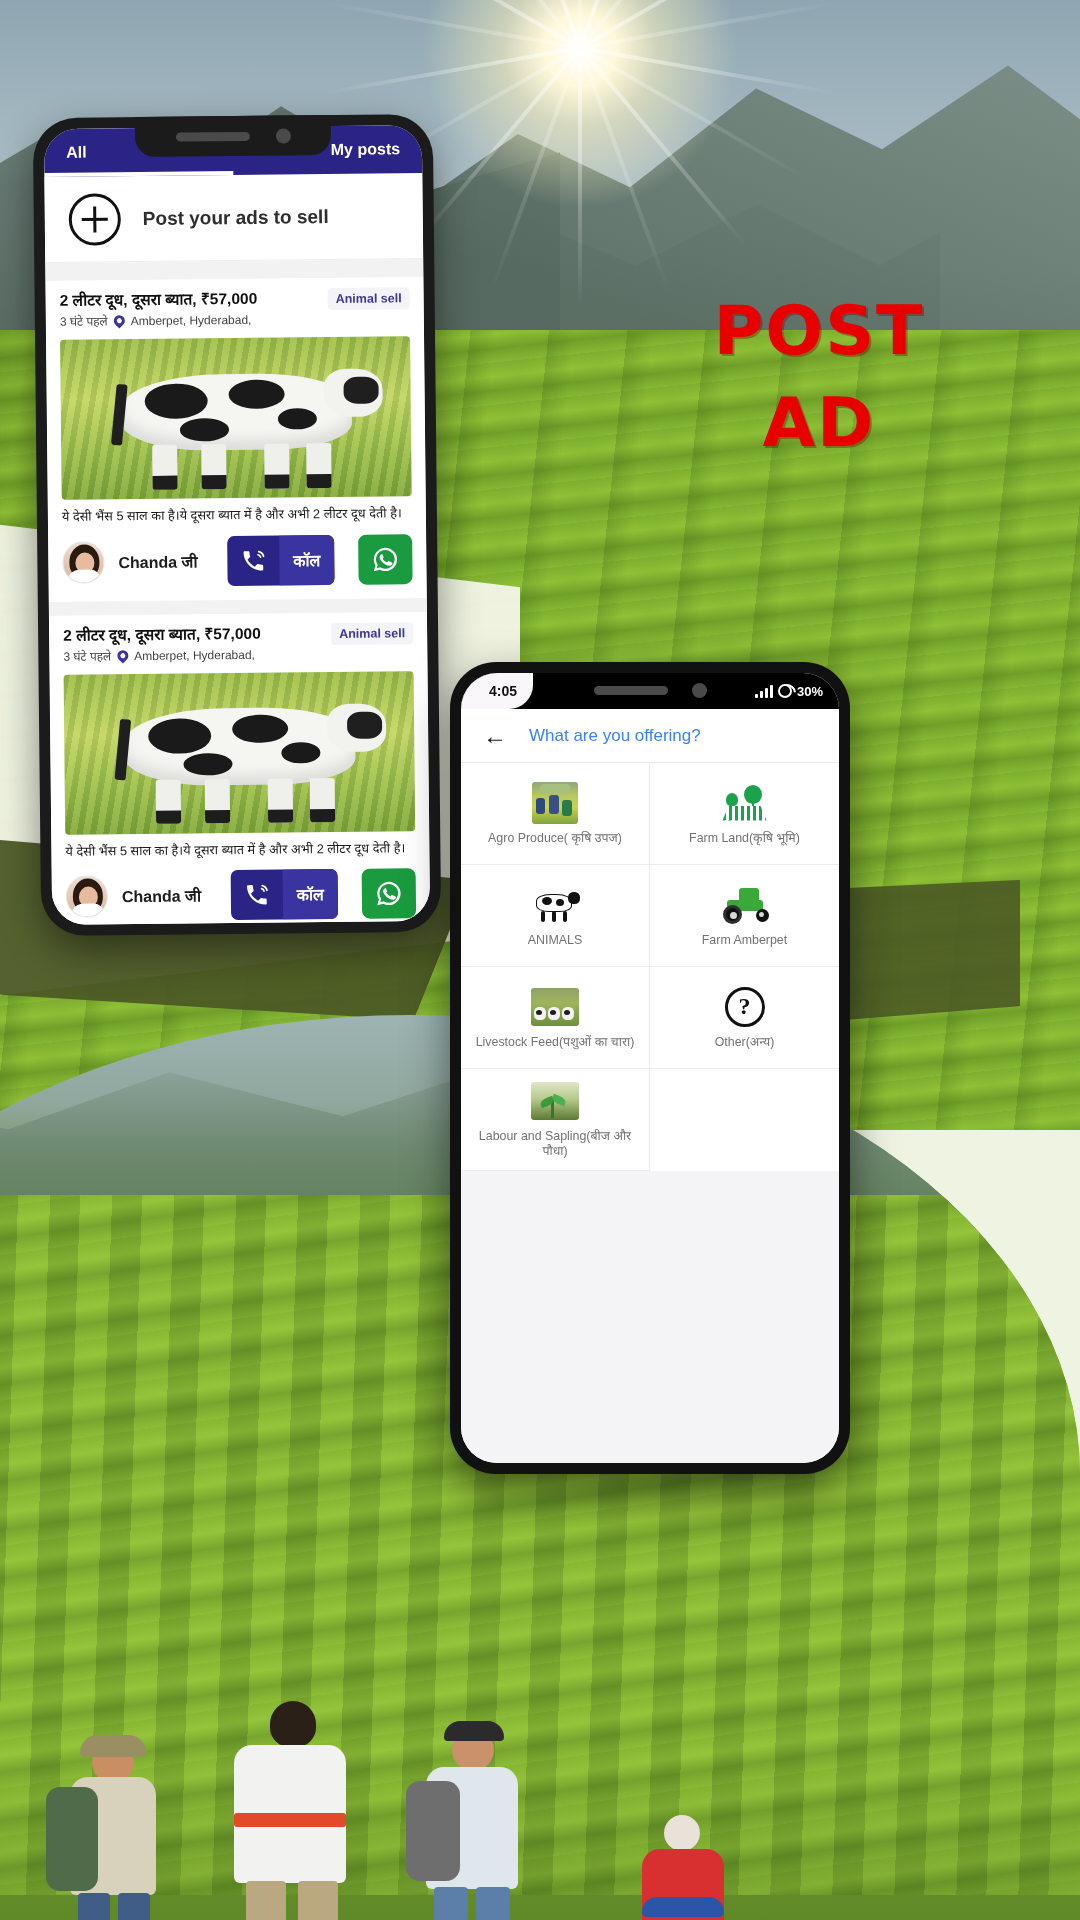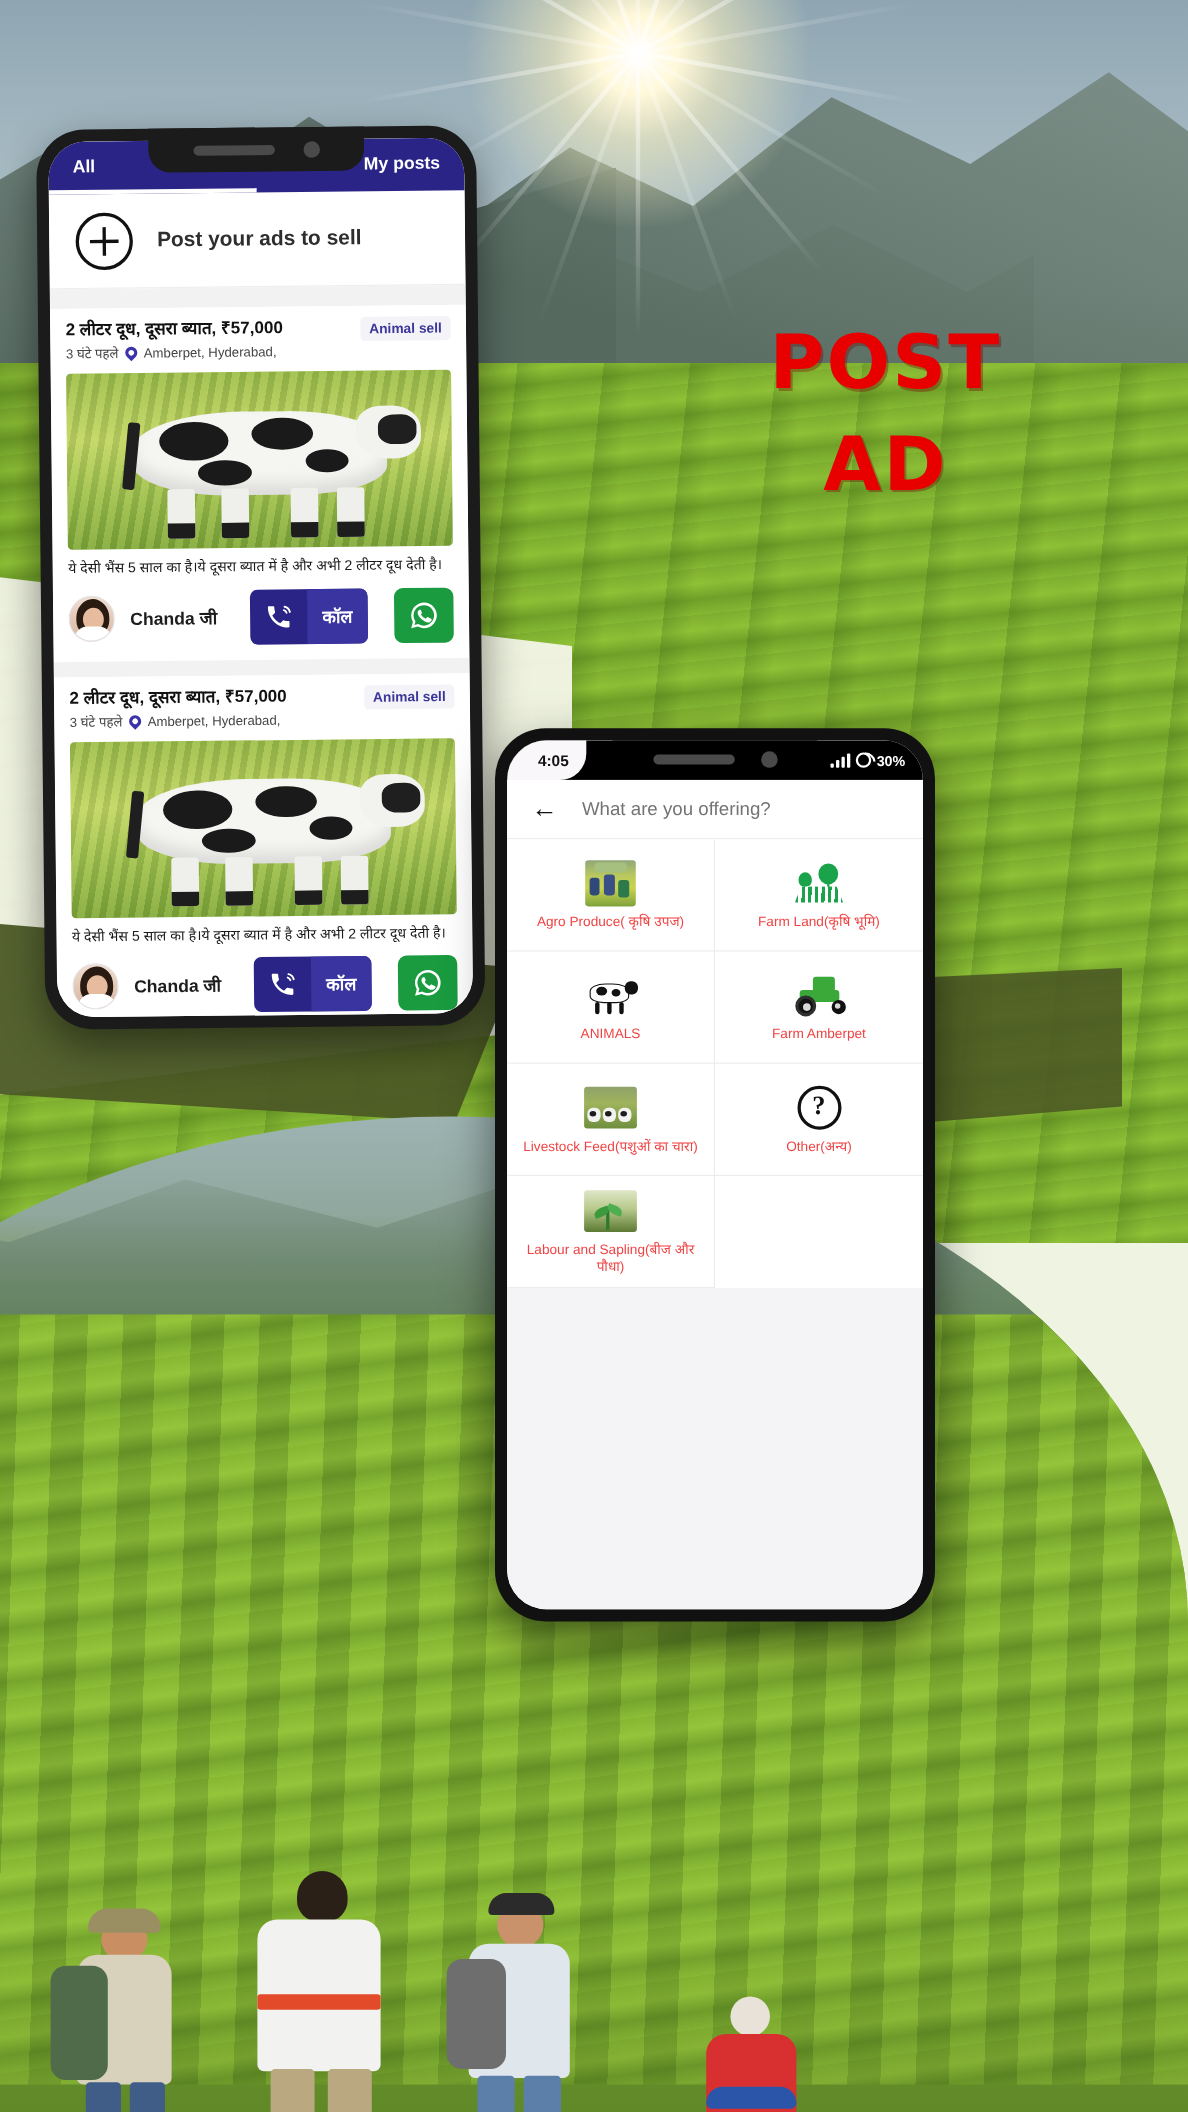--- a/index.html
+++ b/index.html
@@ -129,21 +129,21 @@
 
   
   .person { position:absolute; bottom:0; }
   .p-head { position:absolute; border-radius:50%; }
   .p-body { position:absolute; border-radius:18px 18px 6px 6px; }
   .p-leg { position:absolute; border-radius:4px; }
   .p-pack { position:absolute; border-radius:14px; }
 
   
   .bigtext {
-    position:absolute; left:545px; top:285px; width:520px;
+    position:absolute; left:559px; top:285px; width:520px;
     text-align:center; pointer-events:none;
   }
   .bigtext div {
     font-family:"DejaVu Sans", sans-serif;
     font-weight:bold;
     color:#e80000;
     font-size:68px;
     line-height:1.35;
     letter-spacing:2px;
     text-shadow:2px 2px 0 rgba(120,0,0,.35);
@@ -330,32 +330,32 @@
     position:absolute; left:50%; top:0; transform:translateX(-50%);
     width:186px; height:34px; background:#000; border-radius:0 0 18px 18px;
     display:flex; align-items:center; justify-content:center; gap:24px; z-index:30;
   }
 
   .appbar2 {
     height:54px; background:#fff; display:flex; align-items:center;
     gap:22px; padding:0 22px; border-bottom:1px solid #eaeaea;
   }
   .back-arrow { font-size:24px; color:#111; line-height:1; }
-  .appbar2-title { font-size:17px; color:#737373; }
+  .appbar2-title { font-size:17px; color:#3b82f6; }
 
   .catgrid {
     display:grid; grid-template-columns:1fr 1fr; background:#fff;
   }
   .cat {
     height:102px; border-right:1px solid #ececec; border-bottom:1px solid #ececec;
     display:flex; flex-direction:column; align-items:center; justify-content:center; gap:7px;
     padding:4px 6px;
   }
   .cat:nth-child(2n){ border-right:none; }
-  .cat-label { font-size:12.4px; color:#ef4444; text-align:center; line-height:1.2; }
+  .cat-label { font-size:12.4px; color:#737373; text-align:center; line-height:1.2; }
   .cat-ic { width:52px; height:42px; position:relative; }
 
   
   .ic-agro {
     width:46px; height:42px; border-radius:3px; overflow:hidden;
     background:linear-gradient(180deg,#8fa77a 0%, #b9c95e 34%, #c9d24f 60%, #7fa33c 100%);
     position:relative;
   }
   .ic-agro .f1{position:absolute;left:4px;top:16px;width:9px;height:16px;background:#2f4a7a;border-radius:3px;}
   .ic-agro .f2{position:absolute;left:17px;top:13px;width:10px;height:19px;background:#3a4f86;border-radius:3px;}

